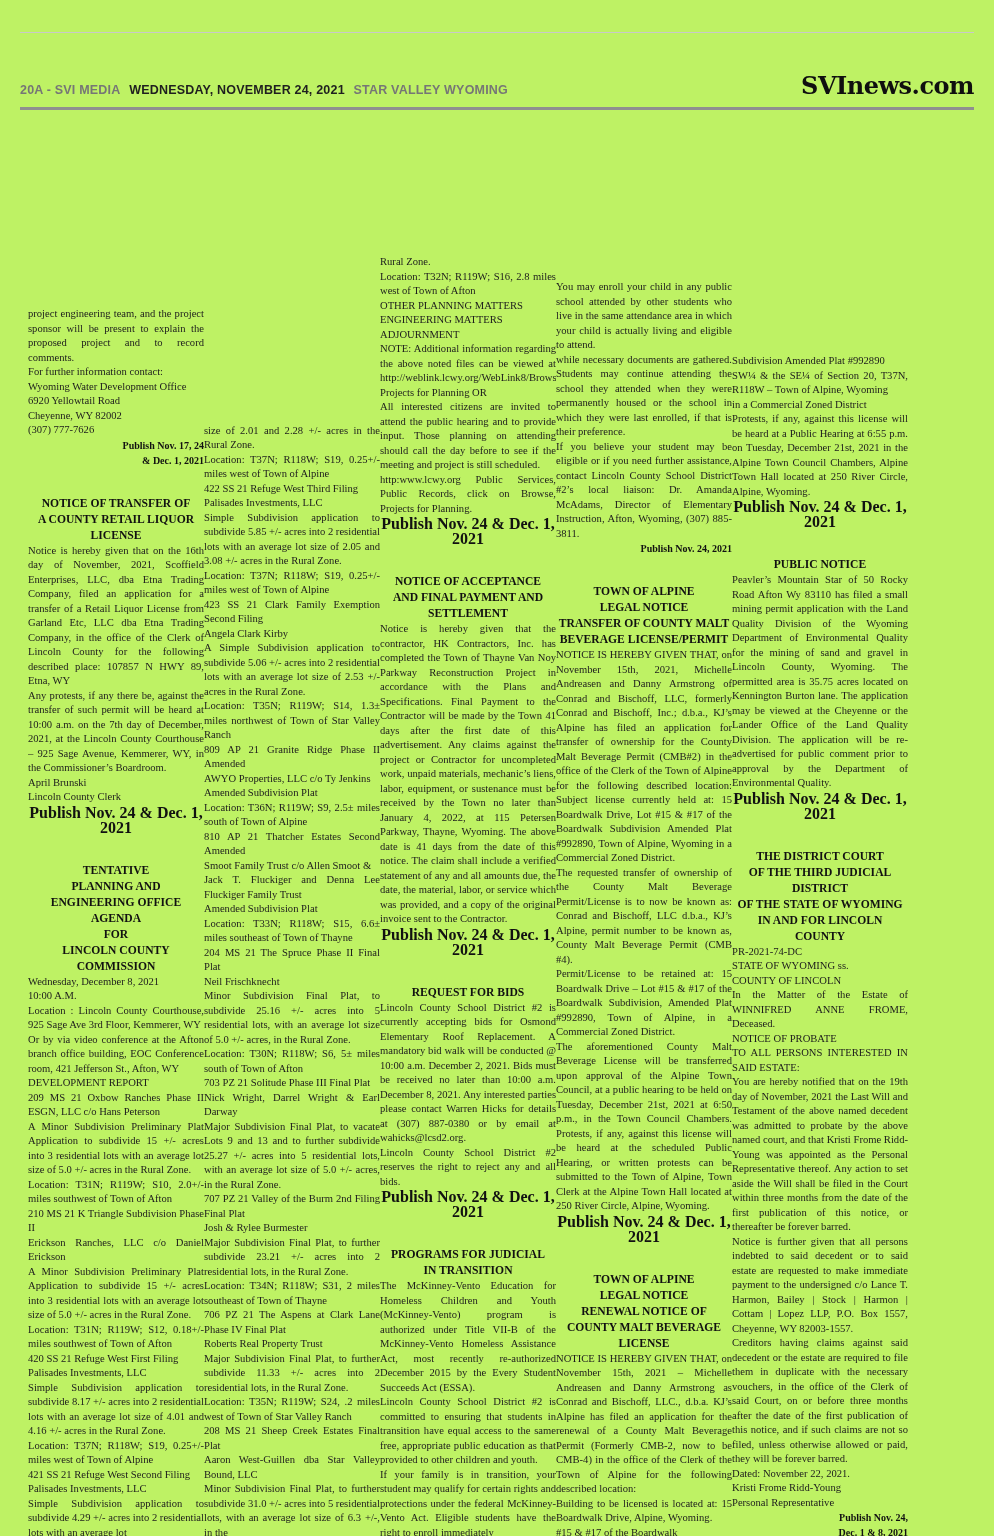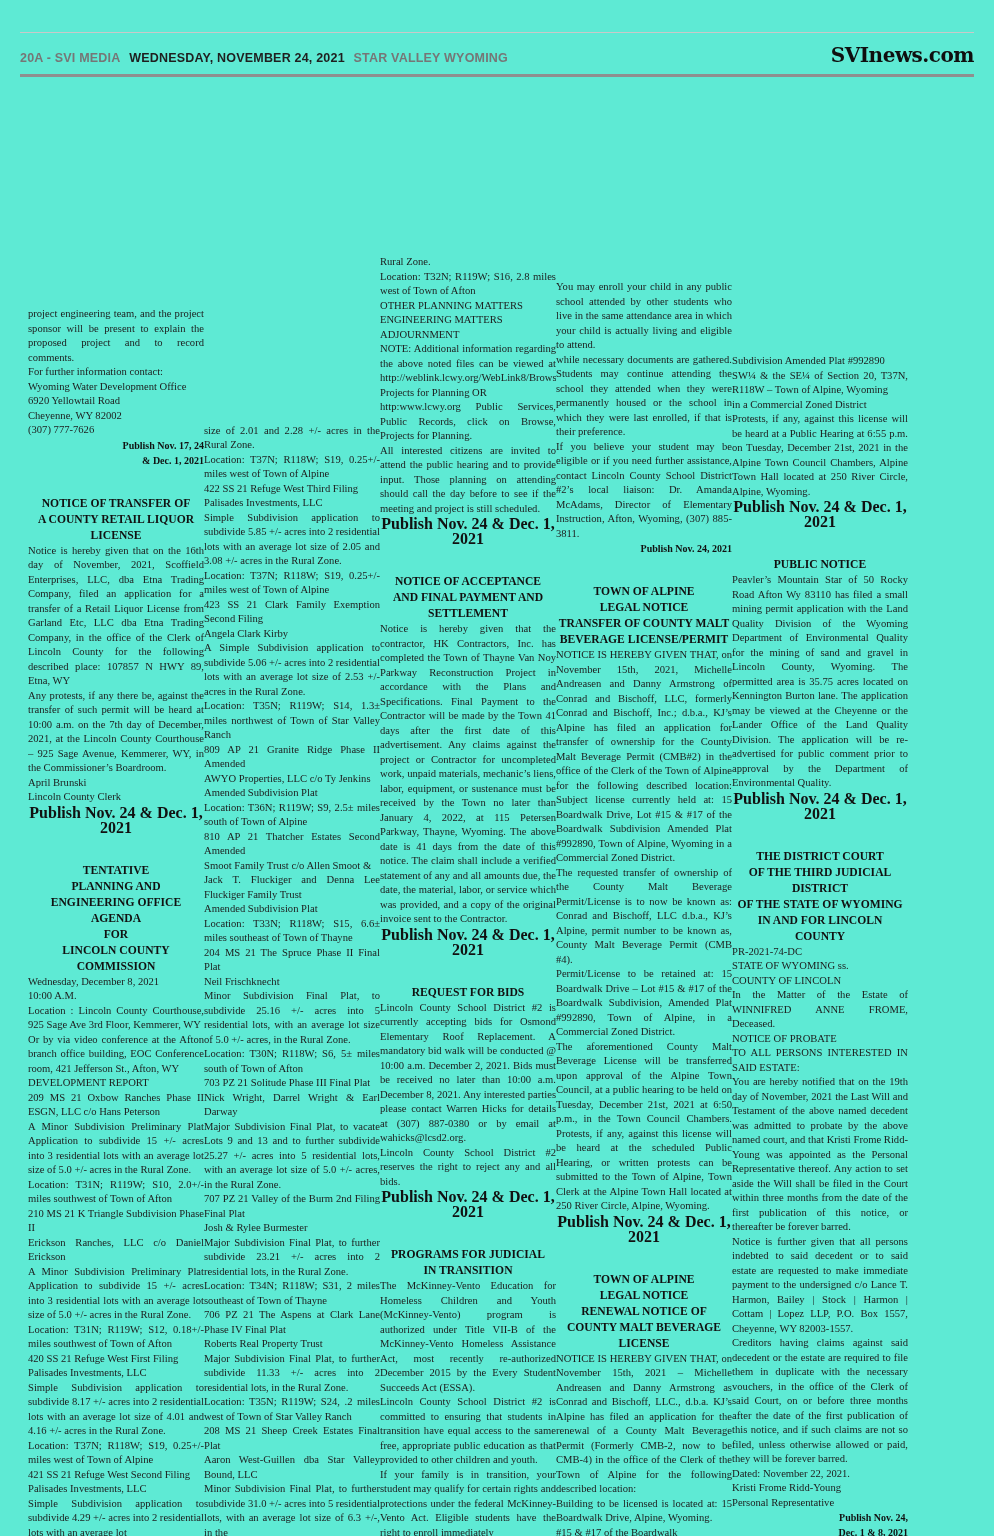--- a/index.html
+++ b/index.html
@@ -1,20 +1,20 @@
 <!DOCTYPE html>
 <html><head>
 <meta charset="utf-8">
 <style>
   html, body { margin: 0; padding: 0; background: #ffffff; }
   .page {
     position: relative;
     width: 994px;
     height: 1536px;
-    background: #5eead4;
+    background: #bef264;
     font-family: "Liberation Serif", serif;
     color: #1c1c1c;
     overflow: hidden;
     box-sizing: border-box;
   }
   .masthead {
     position: absolute;
     left: 20px;
     right: 20px;
     top: 32px;
@@ -25,23 +25,24 @@
     align-items: baseline;
     justify-content: space-between;
     font-family: "Liberation Sans", sans-serif;
   }
   .masthead-left { font-size: 12.5px; font-weight: 700; letter-spacing: 0.2px; white-space: nowrap; }
   .mast-gray { color: #767676; }
   .mast-dark { color: #1f1f1f; }
   .masthead-site {
     font-family: "DejaVu Serif", serif;
     font-weight: 700;
-    font-size: 20px;
+    font-size: 24px;
     color: #0f0f0f;
     letter-spacing: -0.5px;
+    margin-top: 28px;
   }
   .columns {
     position: absolute;
     left: 28px;
     top: 100px;
     width: 932px;
     height: 1440px;
     display: flex;
     gap: 0;
     overflow: hidden;
@@ -182,22 +183,22 @@
         <div class="blk p">Aaron West-Guillen dba Star Valley Bound, LLC</div>
         <div class="blk p">Minor Subdivision Final Plat, to further subdivide 31.0 +/- acres into 5 residential lots, with an average lot size of 6.3 +/-, in the</div>
       </div>
     <div class="col">
         <div class="blk p">Rural Zone.</div>
         <div class="blk p">Location: T32N; R119W; S16, 2.8 miles west of Town of Afton</div>
         <div class="blk p">OTHER PLANNING MATTERS</div>
         <div class="blk p">ENGINEERING MATTERS</div>
         <div class="blk p">ADJOURNMENT</div>
         <div class="blk p">NOTE: Additional information regarding the above noted files can be viewed at http://weblink.lcwy.org/WebLink8/Browse.aspx Projects for Planning OR</div>
+        <div class="blk p">All interested citizens are invited to attend the public hearing and to provide input. Those planning on attending should call the day before to see if the meeting and project is still scheduled.</div>
         <div class="blk p">http:www.lcwy.org Public Services, Public Records, click on Browse, Projects for Planning.</div>
-        <div class="blk p">All interested citizens are invited to attend the public hearing and to provide input. Those planning on attending should call the day before to see if the meeting and project is still scheduled.</div>
         <div class="blk pubC">Publish Nov. 24 &amp; Dec. 1, 2021</div>
         <div class="blk h">NOTICE OF ACCEPTANCE
 AND FINAL PAYMENT AND
 SETTLEMENT</div>
         <div class="blk p">Notice is hereby given that the contractor, HK Contractors, Inc. has completed the Town of Thayne Van Noy Parkway Reconstruction Project in accordance with the Plans and Specifications. Final Payment to the Contractor will be made by the Town 41 days after the first date of this advertisement. Any claims against the project or Contractor for uncompleted work, unpaid materials, mechanic’s liens, labor, equipment, or sustenance must be received by the Town no later than January 4, 2022, at 115 Petersen Parkway, Thayne, Wyoming. The above date is 41 days from the date of this notice. The claim shall include a verified statement of any and all amounts due, the date, the material, labor, or service which was provided, and a copy of the original invoice sent to the Contractor.</div>
         <div class="blk pubC">Publish Nov. 24 &amp; Dec. 1, 2021</div>
         <div class="blk h">REQUEST FOR BIDS</div>
         <div class="blk p">Lincoln County School District #2 is currently accepting bids for Osmond Elementary Roof Replacement. A mandatory bid walk will be conducted @ 10:00 a.m. December 2, 2021. Bids must be received no later than 10:00 a.m. December 8, 2021. Any interested parties please contact Warren Hicks for details at (307) 887-0380 or by email at wahicks@lcsd2.org.</div>
         <div class="blk p">Lincoln County School District #2 reserves the right to reject any and all bids.</div>
         <div class="blk pubC">Publish Nov. 24 &amp; Dec. 1, 2021</div>

